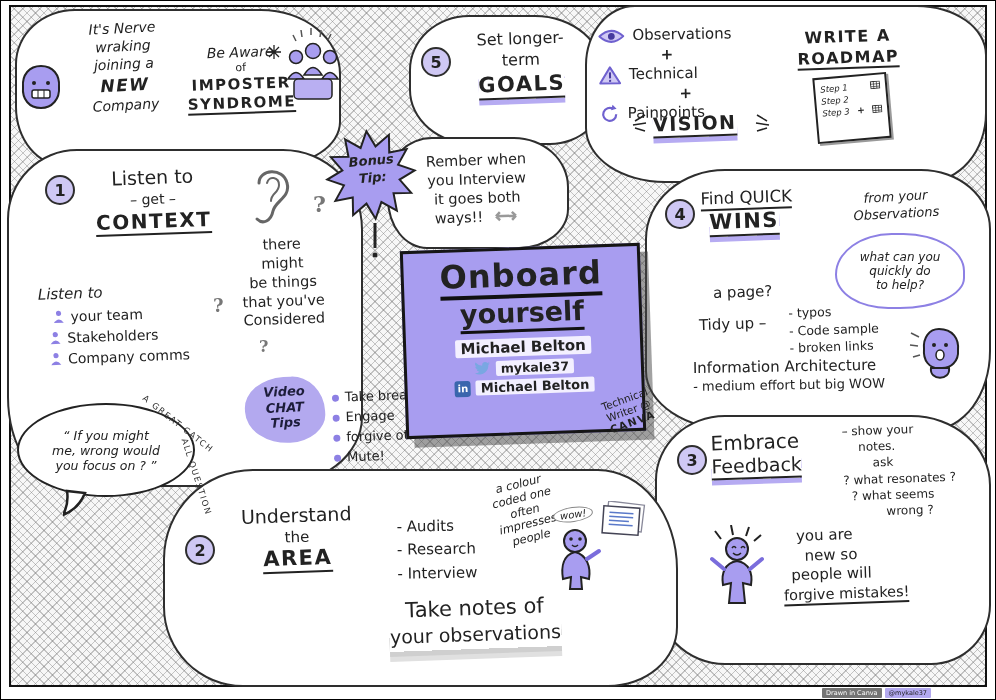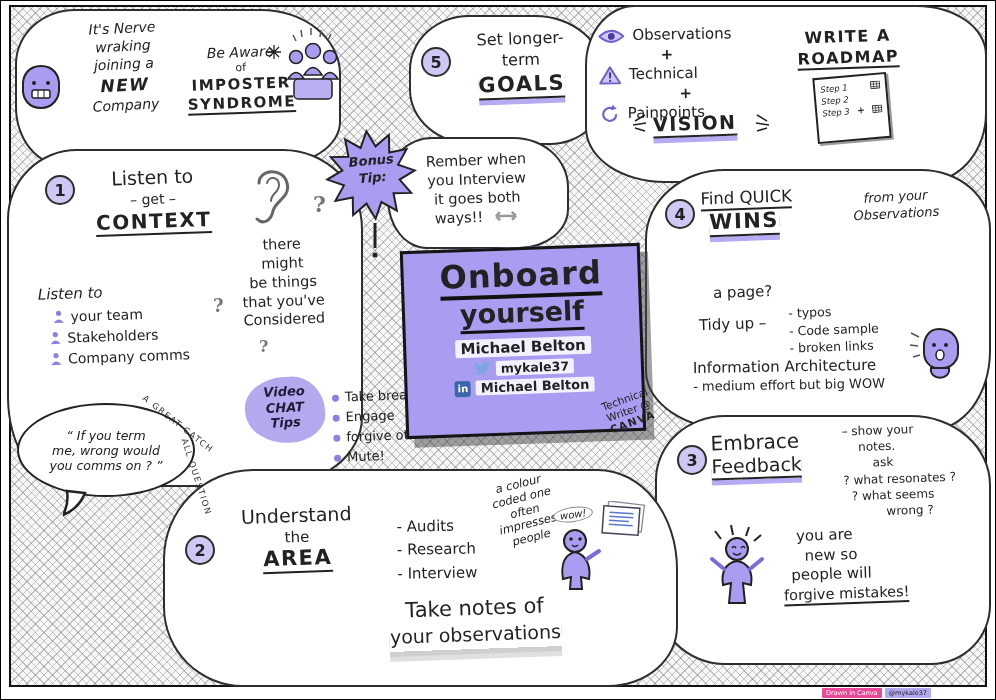--- a/index.html
+++ b/index.html
@@ -210,23 +210,23 @@
     <div>there</div>
     <div>might</div>
     <div>be things</div>
     <div>that you've</div>
     <div>Considered</div>
   </div>
   <div class="abs qmark" style="left:212px;top:294px;font-size:18px">?</div>
   <div class="abs qmark" style="left:258px;top:336px;font-size:16px">?</div>
 
   <div class="abs" style="left:16px;top:402px;width:178px;height:94px;border:2.5px solid #222;border-radius:50%;background:#fff;display:flex;flex-direction:column;align-items:center;justify-content:center;font-size:12.5px;font-style:italic;text-align:center;box-sizing:border-box">
-    <div>“ If you term</div>
+    <div>“ If you might</div>
     <div>me, wrong would</div>
-    <div>you comms on ? ”</div>
+    <div>you focus on ? ”</div>
   </div>
   <svg class="abs" style="left:62px;top:488px" width="24" height="28" viewBox="0 0 24 28">
       <path d="M4 2 C6 14 2 22 0 26 C10 22 18 14 22 4 Z" fill="#fff" stroke="#222" stroke-width="2.5"></path>
     </svg>
   <div class="abs caps" style="left:146px;top:392px;font-size:8.5px;color:#333;transform:rotate(38deg);transform-origin:left top">A GREAT CATCH</div>
   <div class="abs caps" style="left:188px;top:436px;font-size:8.5px;color:#333;transform:rotate(72deg);transform-origin:left top">ALL QUESTION</div>
 
   <div class="abs hand it b ctr" style="left:244px;top:376px;width:80px;height:66px;background:#b3a9ef;border-radius:55% 45% 50% 60%/50% 60% 45% 55%;font-size:13px;line-height:1.2;padding-top:7px;box-sizing:border-box;color:#1d1d3a;transform:rotate(-3deg)">
     <div>Video</div>
     <div>CHAT</div>
@@ -274,20 +274,25 @@
 
   <div class="num" style="left:664px;top:198px">4</div>
   <div class="abs hand" style="left:700px;top:186px;width:140px;transform:rotate(-2deg)">
     <div><span class="ul" style="font-size:16.5px">Find QUICK</span></div>
     <div style="margin-left:8px"><span class="b caps ul ul-p" style="font-size:21px">WINS</span></div>
   </div>
   <div class="abs hand it ctr" style="left:842px;top:188px;width:106px;font-size:13px;transform:rotate(-3deg)">
     <div>from your</div>
     <div>Observations</div>
   </div>
+  <div class="abs" style="left:834px;top:232px;width:130px;height:76px;border:2.2px solid #8d80e4;border-radius:48% 52% 55% 45%/60% 55% 45% 50%;background:#fff;display:flex;flex-direction:column;align-items:center;justify-content:center;font-size:12px;font-style:italic;text-align:center;box-sizing:border-box">
+    <div>what can you</div>
+    <div>quickly do</div>
+    <div>to help?</div>
+  </div>
   <div class="abs hand" style="left:712px;top:282px;font-size:15px;transform:rotate(-2deg)">a page?</div>
   <div class="abs hand" style="left:698px;top:314px;font-size:15px;transform:rotate(-2deg)">Tidy up –</div>
   <div class="abs hand" style="left:788px;top:302px;font-size:12.5px;line-height:1.4;transform:rotate(-2deg)">
     <div>- typos</div>
     <div>- Code sample</div>
     <div>- broken links</div>
   </div>
   <div class="abs hand" style="left:692px;top:356px;width:228px;transform:rotate(-1deg)">
     <div style="font-size:15px">Information Architecture</div>
     <div style="font-size:13px">- medium effort but big WOW</div>
@@ -360,16 +365,16 @@
     <rect x="10" y="2" width="36" height="27" fill="#fff" stroke="#889" stroke-width="1.3" transform="rotate(7 28 15)"></rect>
     <rect x="6" y="6" width="36" height="27" fill="#fff" stroke="#445" stroke-width="1.5" transform="rotate(4 24 19)"></rect>
     <path d="M12 12 h24 M12 16 h24 M12 20 h20 M12 24 h24" stroke="#5a79c9" stroke-width="1.5" transform="rotate(4 24 19)"></path>
   </svg>
   <div class="abs hand ctr" style="left:360px;top:594px;width:228px;transform:rotate(-2deg)">
     <div style="font-size:21px">Take notes of</div>
     <div style="font-size:19px;display:inline-block;box-shadow:0 5px 0 #cfcfcf, 0 10px 0 #e0e0e0;padding-bottom:2px">your observations</div>
   </div>
 
   <div class="abs" style="right:64px;bottom:1px;display:flex;gap:3px;align-items:center">
-    <span style="background:#ec4899;color:#fff;font-size:6.5px;padding:1px 4px;border-radius:1px">Drawn in Canva</span>
+    <span style="background:#737373;color:#fff;font-size:6.5px;padding:1px 4px;border-radius:1px">Drawn in Canva</span>
     <span style="background:#b3a9ef;color:#1d1d1d;font-size:6.5px;padding:1px 4px;border-radius:1px">@mykale37</span>
   </div>
 </div>
 
 </body></html>

